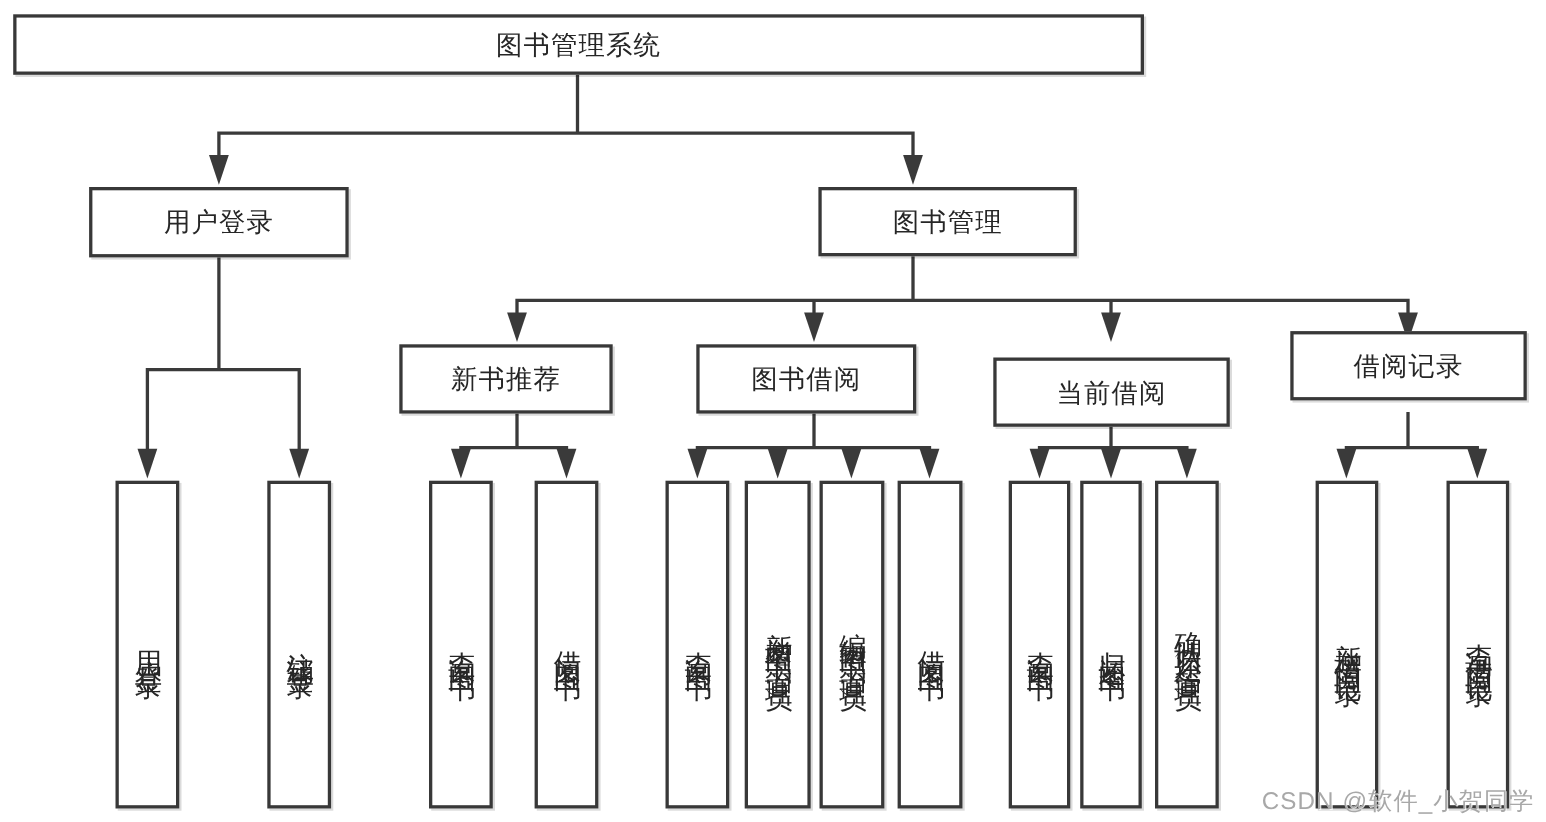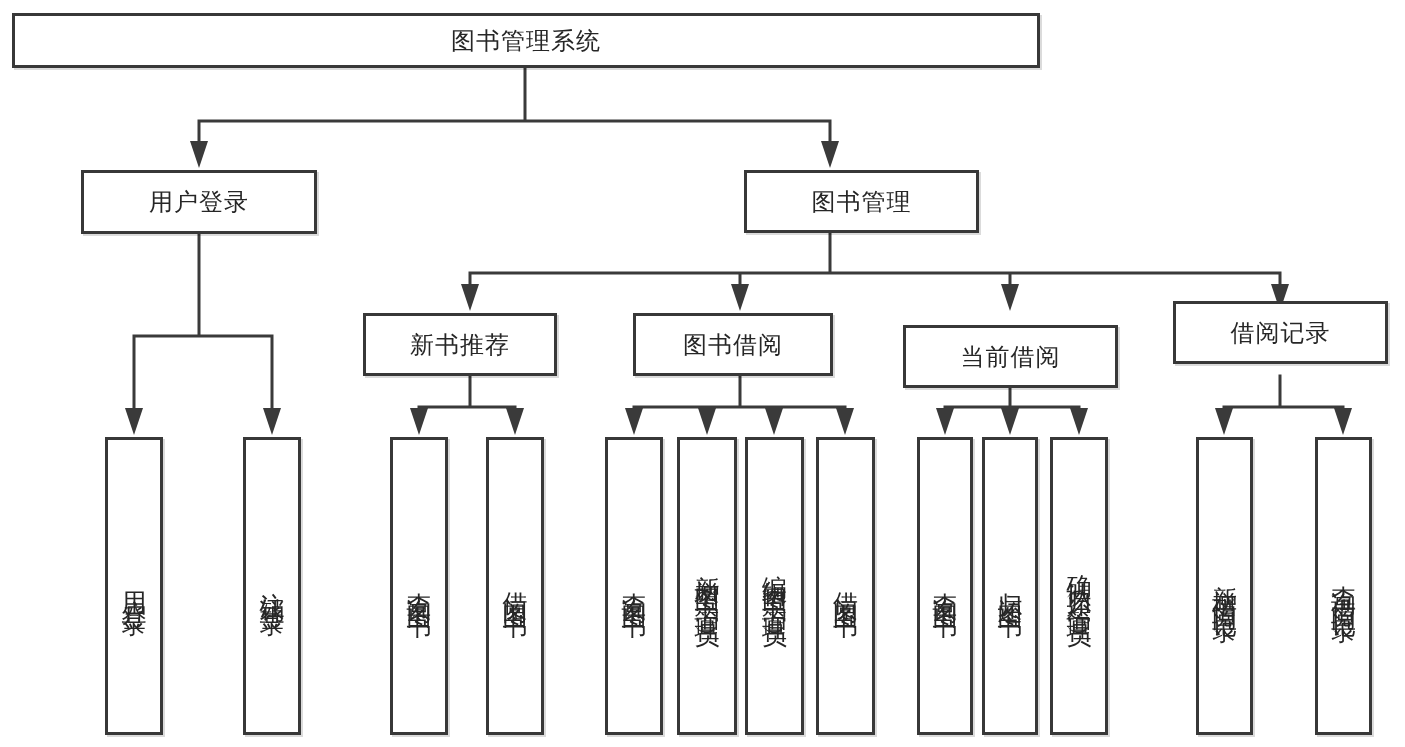--- a/index.html
+++ b/index.html
@@ -172,14 +172,15 @@
     <span class="vtext">确认归还（管理员）</span>
   </div>
 
   <div class="box leaf" style="left:1196px; top:437px; width:57px; height:298px;">
     <span class="vtext">新增借阅记录</span>
   </div>
   <div class="box leaf" style="left:1315px; top:437px; width:57px; height:298px;">
     <span class="vtext">查询借阅记录</span>
   </div>
 
+  <div class="watermark">CSDN @软件_小贺同学</div>
 
 </div>
 
 </body></html>

